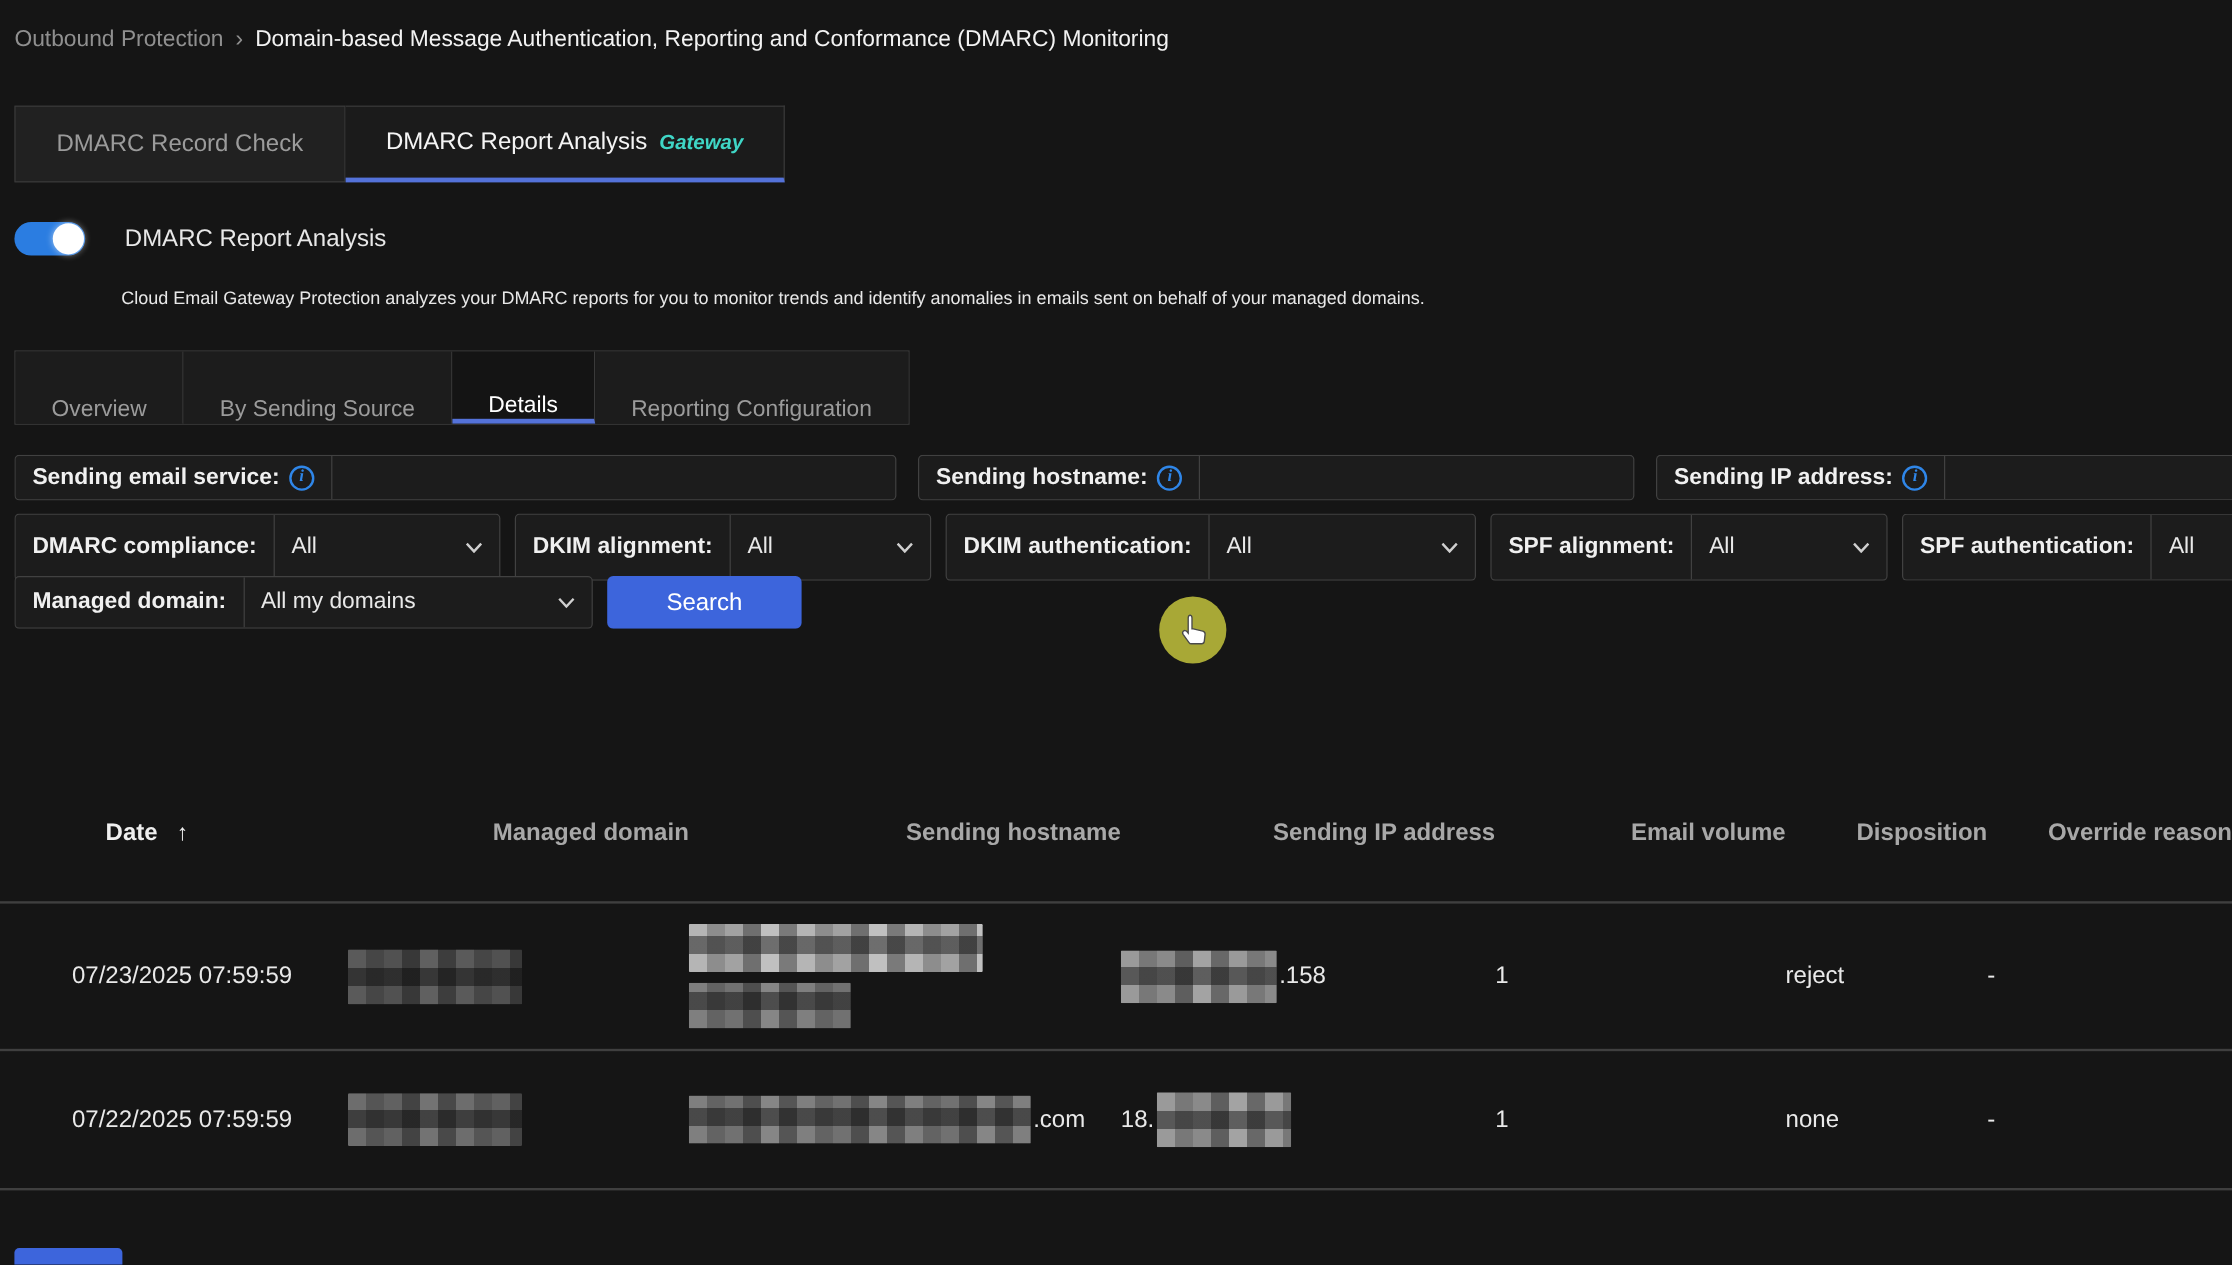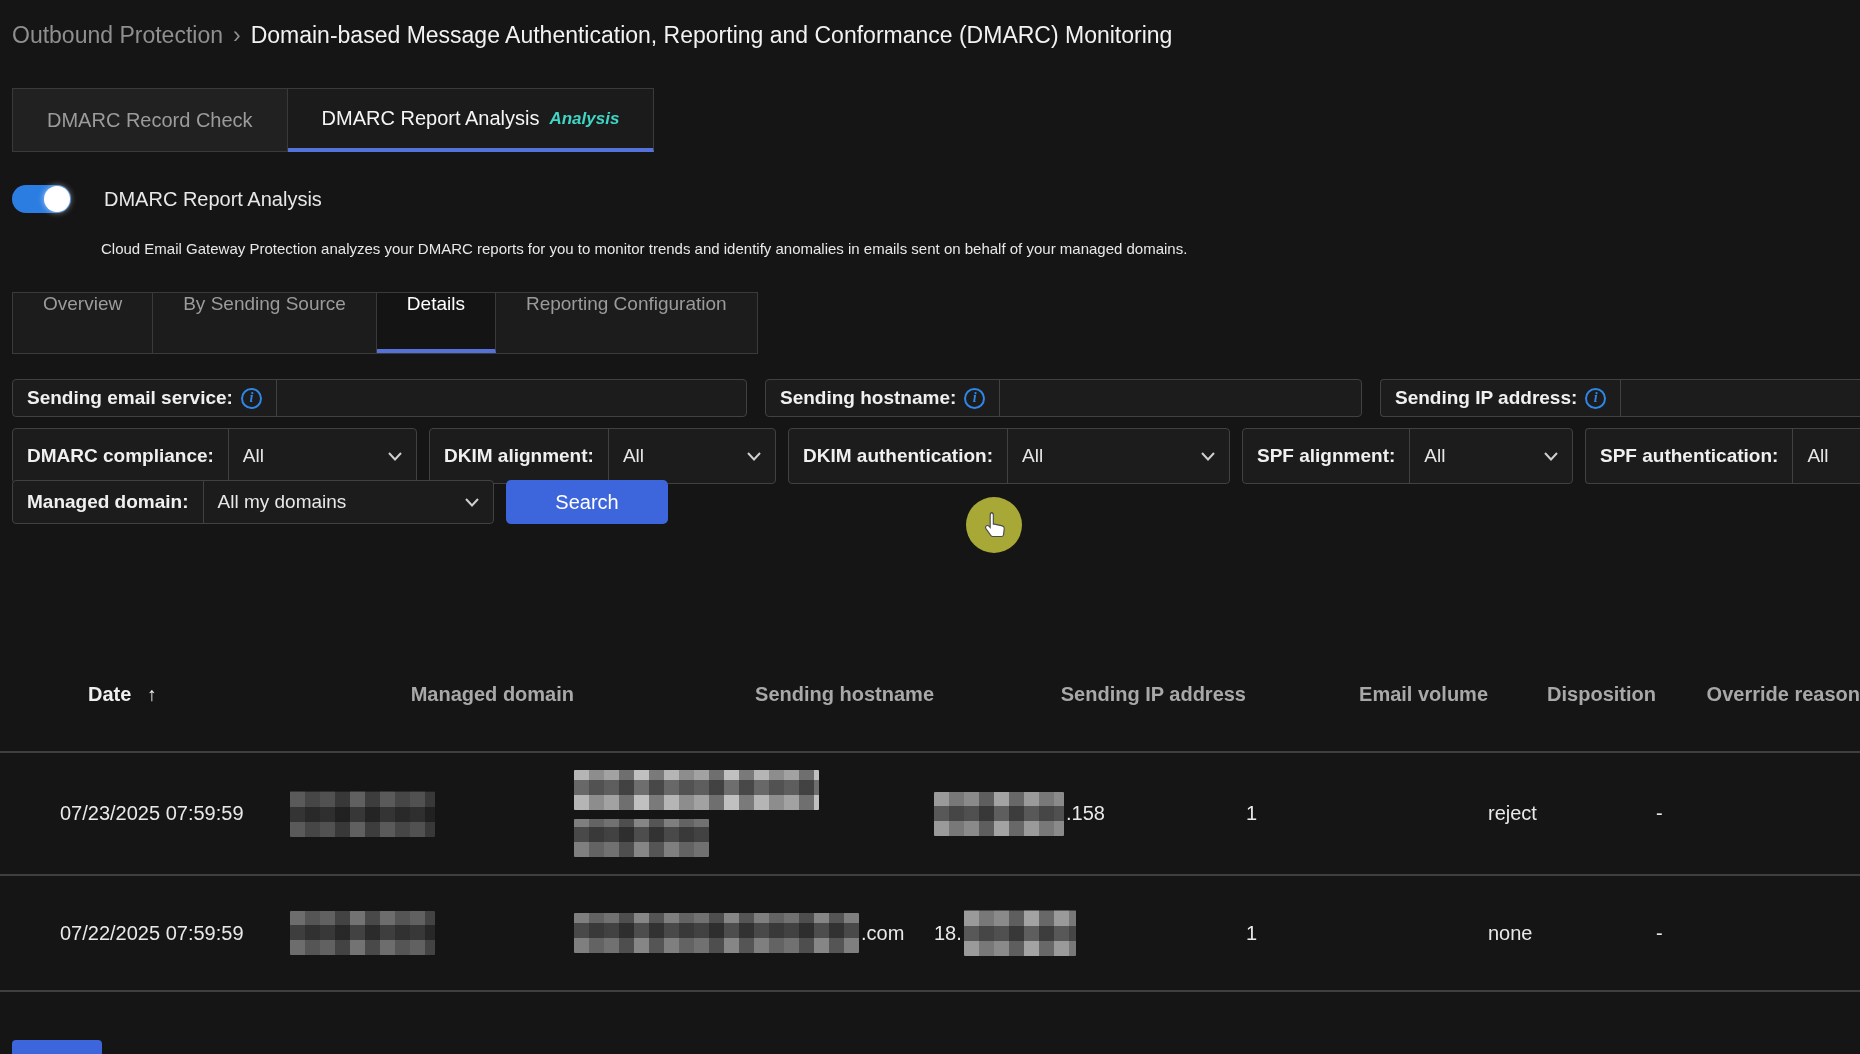--- a/index.html
+++ b/index.html
@@ -14,21 +14,21 @@
     --underline:#5472d9;
     --teal:#3fd6c6;
     --info:#2f86e8;
     --toggle:#2b7de1;
   }
   *{margin:0;padding:0;box-sizing:border-box;}
   html,body{width:1860px;height:1054px;overflow:hidden;}
   body{background:var(--bg);font-family:"Liberation Sans",sans-serif;color:var(--txt);position:relative;}
 
   
-  .breadcrumb{position:absolute;left:12px;top:22px;font-size:23px;white-space:nowrap;}
+  .breadcrumb{position:absolute;left:12px;top:22px;font-size:19px;white-space:nowrap;}
   .crumb-section{color:#8f8f8f;}
   .crumb-sep{color:#8f8f8f;margin:0 10px;}
   .crumb-page{color:#f2f2f2;}
 
   
   .main-tabs{position:absolute;left:12px;top:88px;display:flex;height:64px;}
   .main-tab{display:flex;align-items:center;justify-content:center;gap:10px;
     border:1px solid var(--border-soft);background:#212121;color:var(--txt-dim);
     font-size:20px;padding:0 34px;}
   .main-tab.active{background:#1b1b1b;color:#f5f5f5;border-bottom:4px solid var(--underline);border-left:none;}
@@ -37,21 +37,21 @@
   
   .toggle-row{position:absolute;left:12px;top:185px;display:flex;align-items:center;gap:33px;}
   .toggle{width:59px;height:28px;border-radius:14px;background:var(--toggle);position:relative;cursor:pointer;}
   .toggle .knob{position:absolute;right:1px;top:1px;width:26px;height:26px;border-radius:50%;background:#fff;box-shadow:0 0 6px rgba(255,255,255,.6);}
   .toggle-label{font-size:20px;color:var(--txt);}
 
   .description{position:absolute;left:101px;top:240px;font-size:15px;color:var(--txt);white-space:nowrap;}
 
   
   .sub-tabs{position:absolute;left:12px;top:292px;display:flex;height:62px;border:1px solid var(--border-soft);}
-  .sub-tab{display:flex;align-items:flex-start;justify-content:center;color:var(--txt-dim);font-size:19px;
+  .sub-tab{display:flex;align-items:flex-end;justify-content:center;color:var(--txt-dim);font-size:19px;
     border-right:1px solid var(--border-soft);padding:0 30px;background:#1c1c1c;}
   .sub-tab:last-child{border-right:none;}
   .sub-tab.active{background:#141414;color:#ffffff;border-bottom:4px solid var(--underline);}
 
   
   .filter-row{position:absolute;left:12px;right:0;display:flex;overflow:hidden;}
   .frow1{top:379px;height:38px;gap:18px;}
   .frow2{top:428px;height:56px;gap:12px;}
   .frow3{top:480px;height:44px;align-items:center;}
   .fbox{display:flex;align-items:stretch;background:#1c1c1c;border:1px solid var(--border);border-radius:4px;flex:none;overflow:hidden;}
@@ -113,21 +113,21 @@
 <div class="breadcrumb">
   <span class="crumb-section">Outbound Protection</span><span class="crumb-sep">›</span><span class="crumb-page">Domain-based Message Authentication, Reporting and Conformance (DMARC) Monitoring</span>
 </div>
 
 <div class="main-tabs">
   <div class="main-tab">
     <span>DMARC Record Check</span>
   </div>
   <div class="main-tab active">
     <span>DMARC Report Analysis</span>
-    <span class="advanced">Analysis</span>
+    <span class="advanced">Gateway</span>
   </div>
 </div>
 
 <div class="toggle-row">
   <div class="toggle">
     <div class="knob"></div>
   </div>
   <span class="toggle-label">DMARC Report Analysis</span>
 </div>
 

